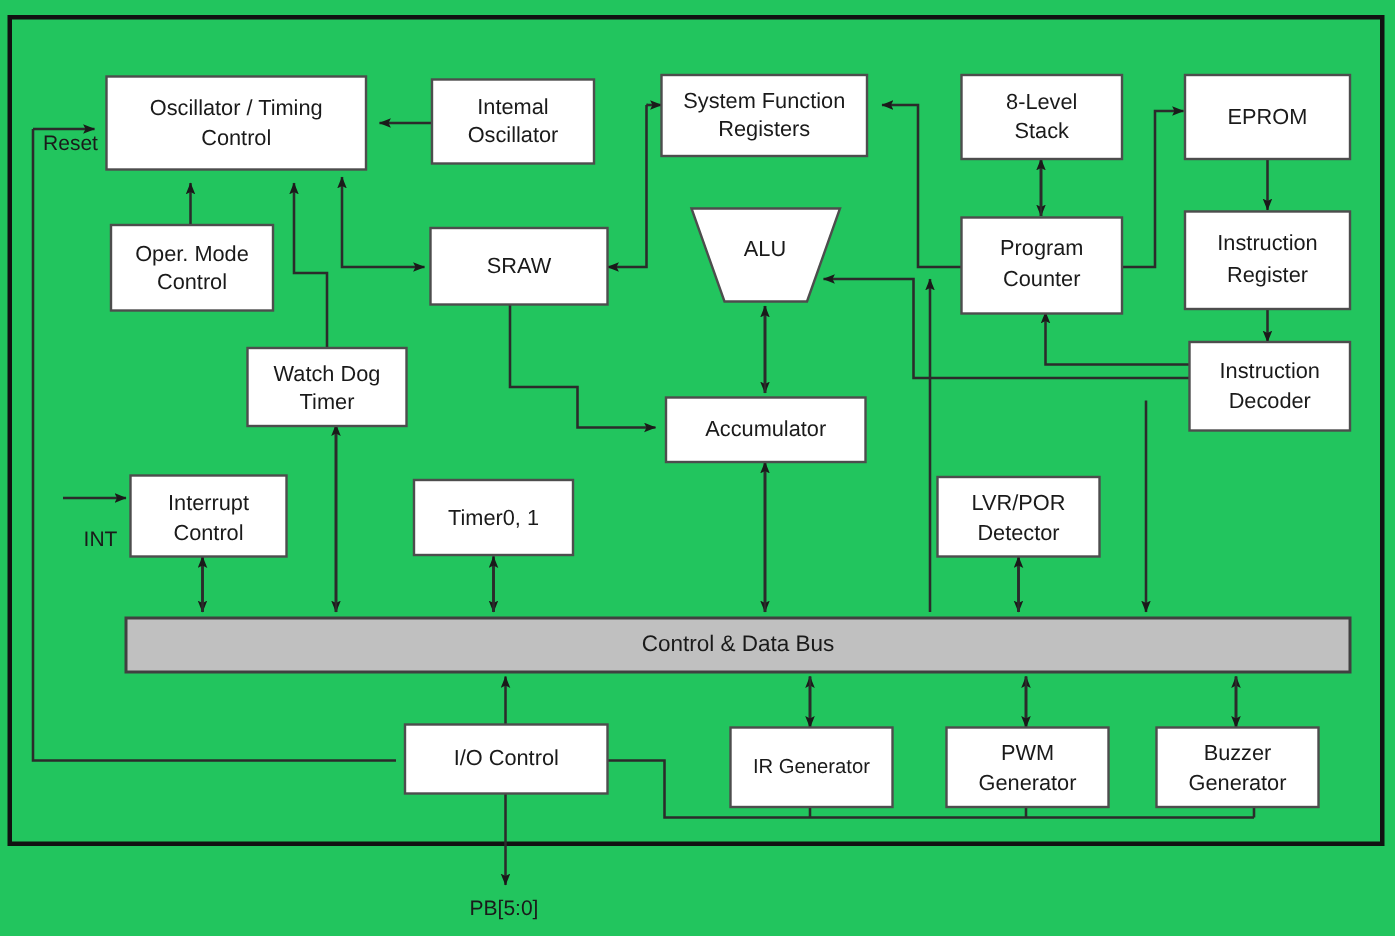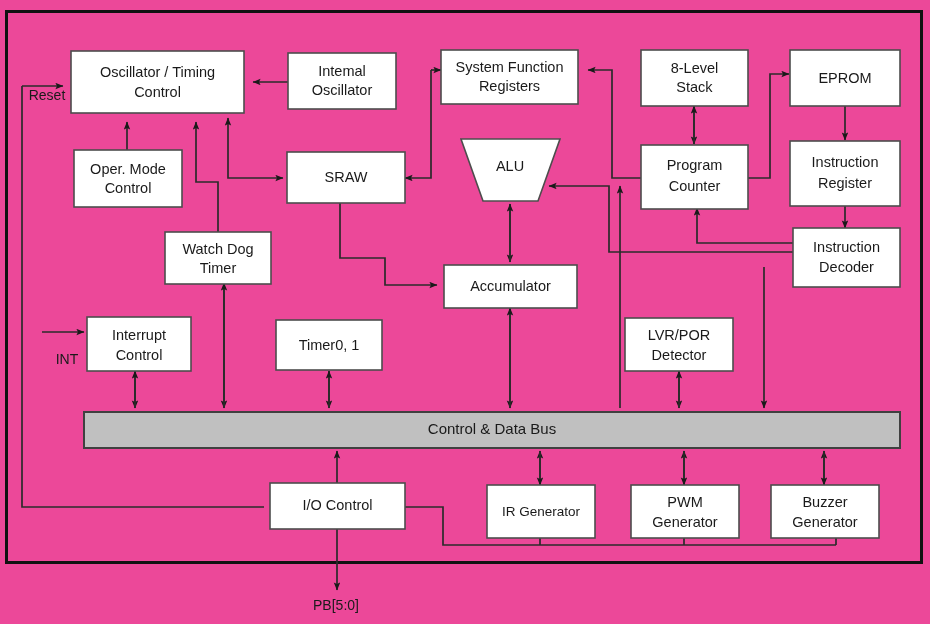--- a/index.html
+++ b/index.html
@@ -8,21 +8,21 @@
     padding: 0;
     background: #ffffff;
   }
   body {
     font-family: "Liberation Sans", sans-serif;
   }
   #diagram-root {
     position: relative;
     width: 930px;
     height: 624px;
-    background: #ec4899;
+    background: #22c55e;
     overflow: hidden;
   }
   svg#diagram-svg {
     display: block;
     width: 930px;
     height: 624px;
   }
   .blk-rect {
     fill: #ffffff;
     stroke: #4d4d4d;

